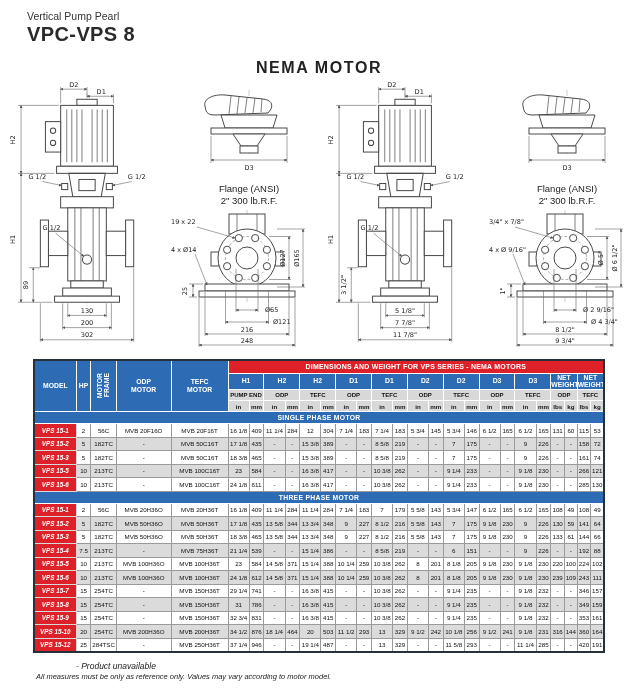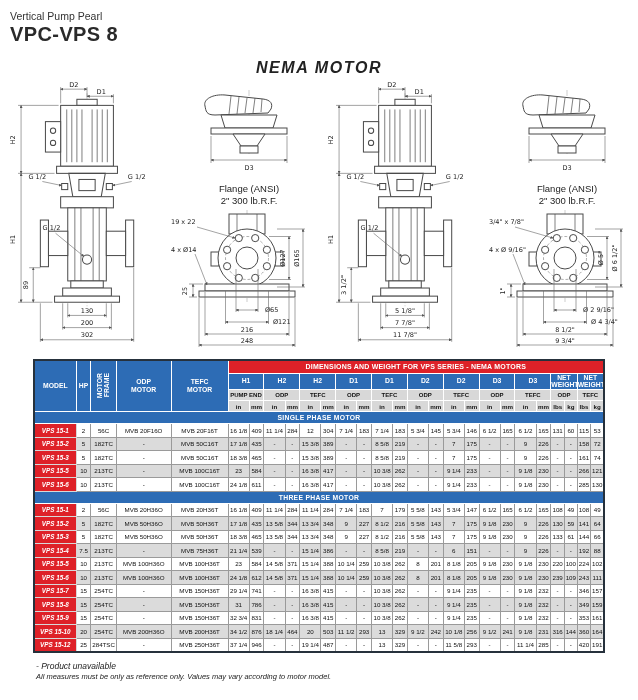--- a/index.html
+++ b/index.html
@@ -1,24 +1,24 @@
 <!DOCTYPE html>
 <html><head>
 <meta charset="utf-8">
 <style>
   :root{
     --red:#DE2128; --blue:#2D6CB5; --subgray:#D8D8D8; --rowalt:#DBDBDB;
   }
   *{box-sizing:border-box;}
   body{margin:0;background:#fff;font-family:"Liberation Sans",sans-serif;}
   .page{position:relative;width:638px;height:700px;background:#fff;overflow:hidden;}
-  .hdr{padding:10px 0 0 10px;}
+  .hdr{padding:10px 0 0 27px;}
   .brand{font-size:10.5px;color:#333;}
   .model{font-size:20px;font-weight:bold;color:#2a2a2a;letter-spacing:.4px;margin-top:1px;}
-  .nema{text-align:center;font-size:16px;font-weight:bold;letter-spacing:1.6px;color:#222;margin-top:13px;font-style:italic;}
+  .nema{text-align:center;font-size:16px;font-weight:bold;letter-spacing:1.6px;color:#222;margin-top:13px;}
   .diagrams{display:flex;justify-content:center;margin-top:2px;height:276px;}
   .pump-svg{width:168px;height:276px;}
   .flange-svg{width:150px;height:276px;}
   .fillw{fill:#fff;stroke:#4a4a4a;stroke-width:1;}
   .ln line{stroke:#4a4a4a;stroke-width:.7;}
   .dim{stroke:#666;stroke-width:.6;fill:none;}
   .dimc{fill:none;stroke:#777;stroke-width:.6;stroke-dasharray:3 2;}
   .cl{stroke:#999;stroke-width:.5;stroke-dasharray:6 2 1 2;}
   .arrows{marker-start:url(#arr);marker-end:url(#arr);}
   .arrowe{marker-end:url(#arr);}
@@ -30,21 +30,21 @@
   .hblue{background:var(--blue);color:#fff;font-size:6.8px;font-weight:bold;border:1px solid #fff;text-align:center;white-space:pre-line;line-height:1.15;}
   .banner{background:var(--red);color:#fff;font-size:7px;font-weight:bold;border:1px solid #fff;text-align:center;letter-spacing:.2px;height:13px;}
   .hsub{background:var(--subgray);color:#111;font-size:6px;font-weight:bold;border:1px solid #fff;text-align:center;height:11px;}
   .hunit{background:var(--subgray);color:#111;font-size:6.2px;border:1px solid #fff;text-align:center;height:11px;}
   .vert{writing-mode:vertical-rl;transform:rotate(180deg);white-space:pre-line;line-height:1.1;display:inline-block;}
   .sec{background:var(--blue);color:#fff;font-weight:bold;font-size:6.8px;text-align:center;height:12px;border:1px solid #fff;letter-spacing:.3px;}
   td.cellv{font-size:6.2px;text-align:center;border:1px solid #9a9a9a;height:13.5px;color:#111;background:#fff;white-space:nowrap;}
   tr.alt td.cellv{background:var(--rowalt);}
   td.modelcell{background:var(--red);color:#fff;font-size:6.3px;font-weight:bold;font-style:italic;text-align:center;border:1px solid #d8d8d8;height:13.5px;white-space:nowrap;}
   .notes{margin:8px 0 0 36px;font-style:italic;color:#222;}
-  .note1{font-size:8.5px;}
+  .note1{font-size:8.5px;margin-left:40px;}
   .note2{font-size:7.5px;margin-top:1px;}
 </style>
 </head>
 <body>
 
 <div class="page">
   <svg width="0" height="0" style="position:absolute" aria-hidden="true">
     <defs>
       <marker id="arr" viewBox="0 0 10 10" refX="9" refY="5" markerWidth="5" markerHeight="5" orient="auto-start-reverse">
         <path d="M0,0L10,5L0,10z" fill="#555"></path>

